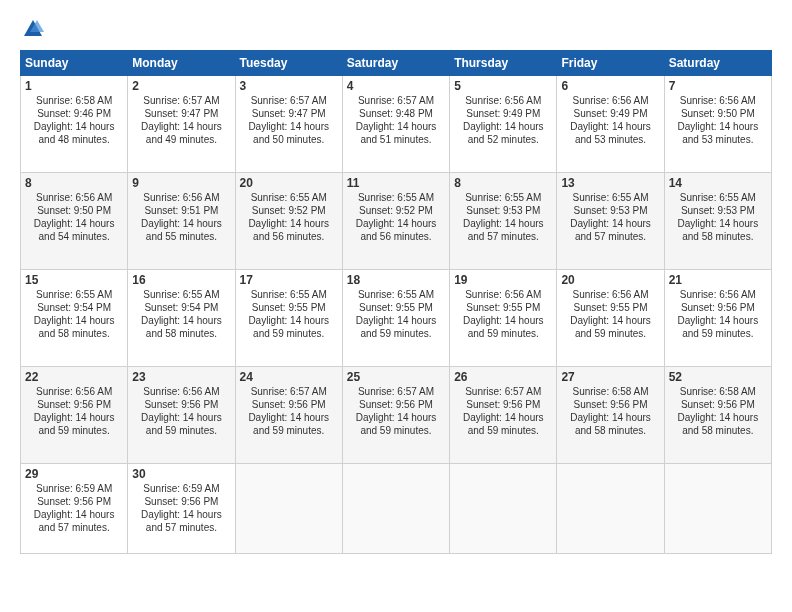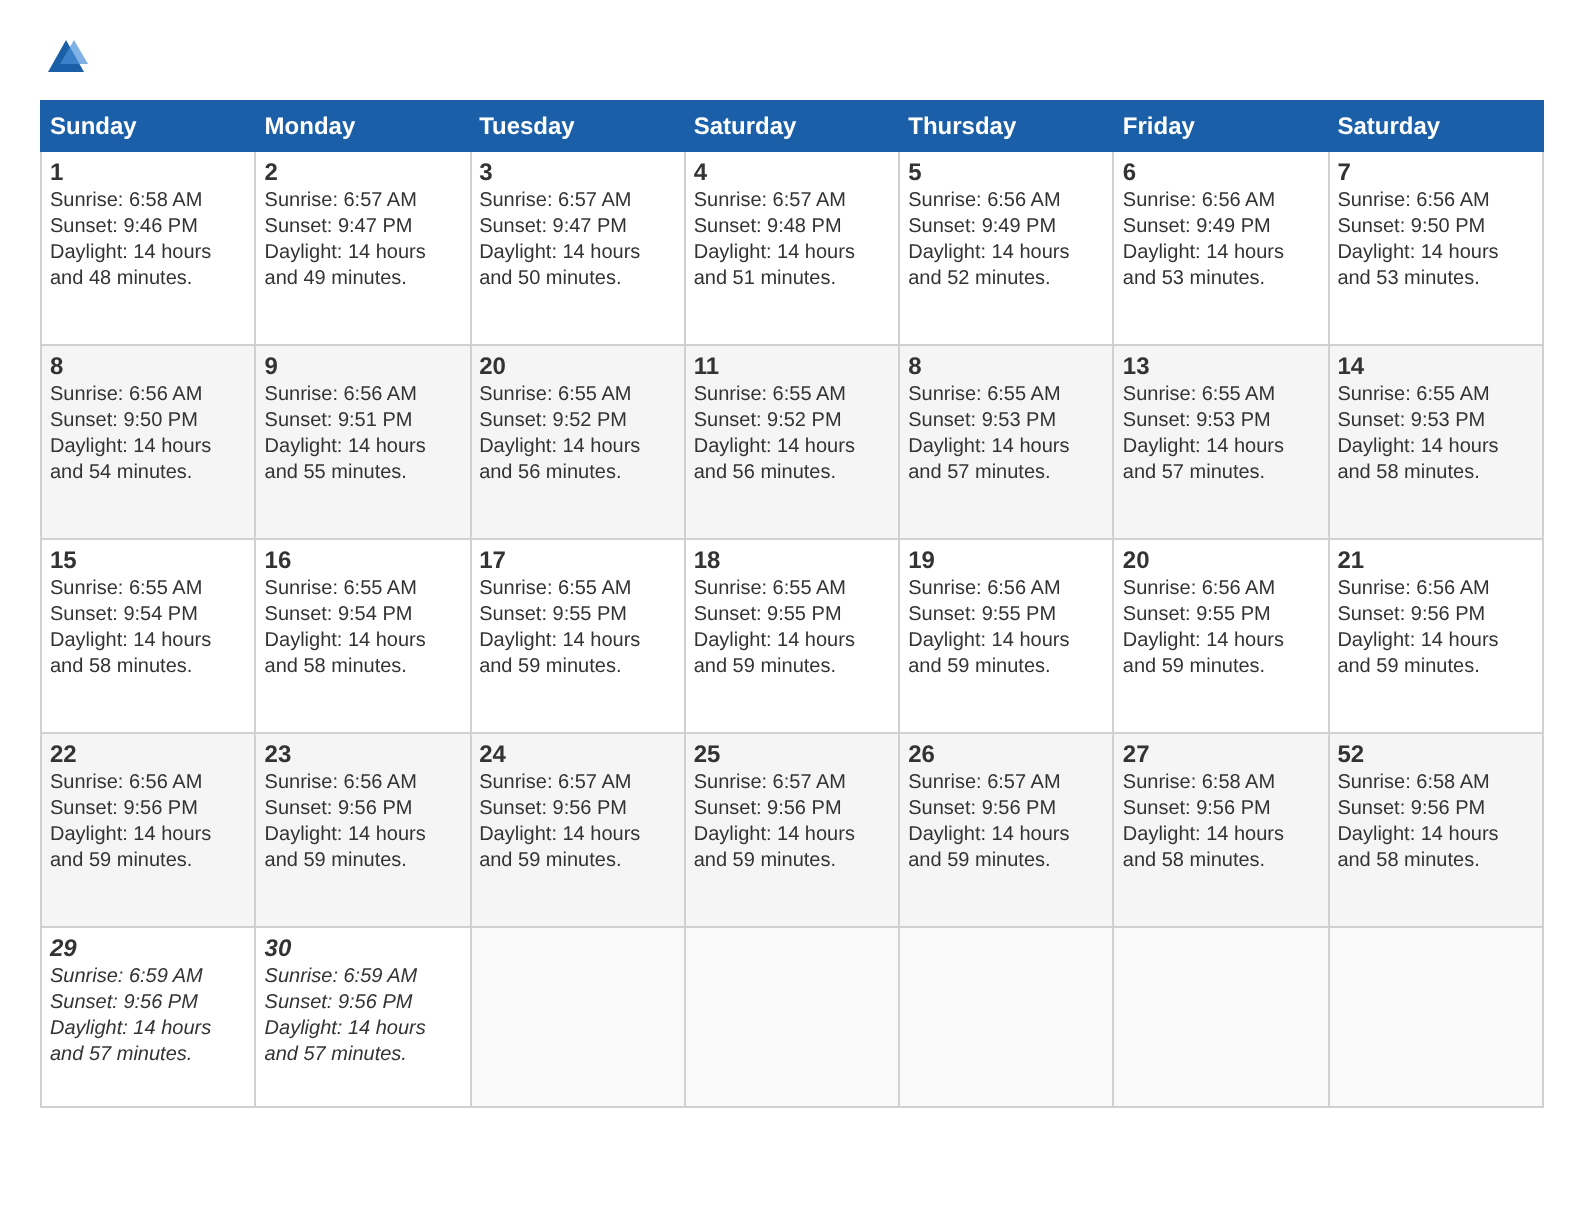--- a/index.html
+++ b/index.html
@@ -97,27 +97,27 @@
       font-size: 12px;
       font-weight: bold;
       color: #333;
       display: block;
       margin-bottom: 1px;
     }
     .day-info {
       font-size: 10px;
       color: #333;
       line-height: 1.3;
+      text-align: center;
     }
     .empty-cell {
       background: #f9f9f9 !important;
     }
     tbody tr:last-child td {
       height: 70px;
-      font-style: italic;
     }
   </style>
 </head>
 <body>
 
 <div class="page">
   <div class="header">
     <div class="logo">
       <div class="logo-row">
         <span class="logo-text-general"></span>

